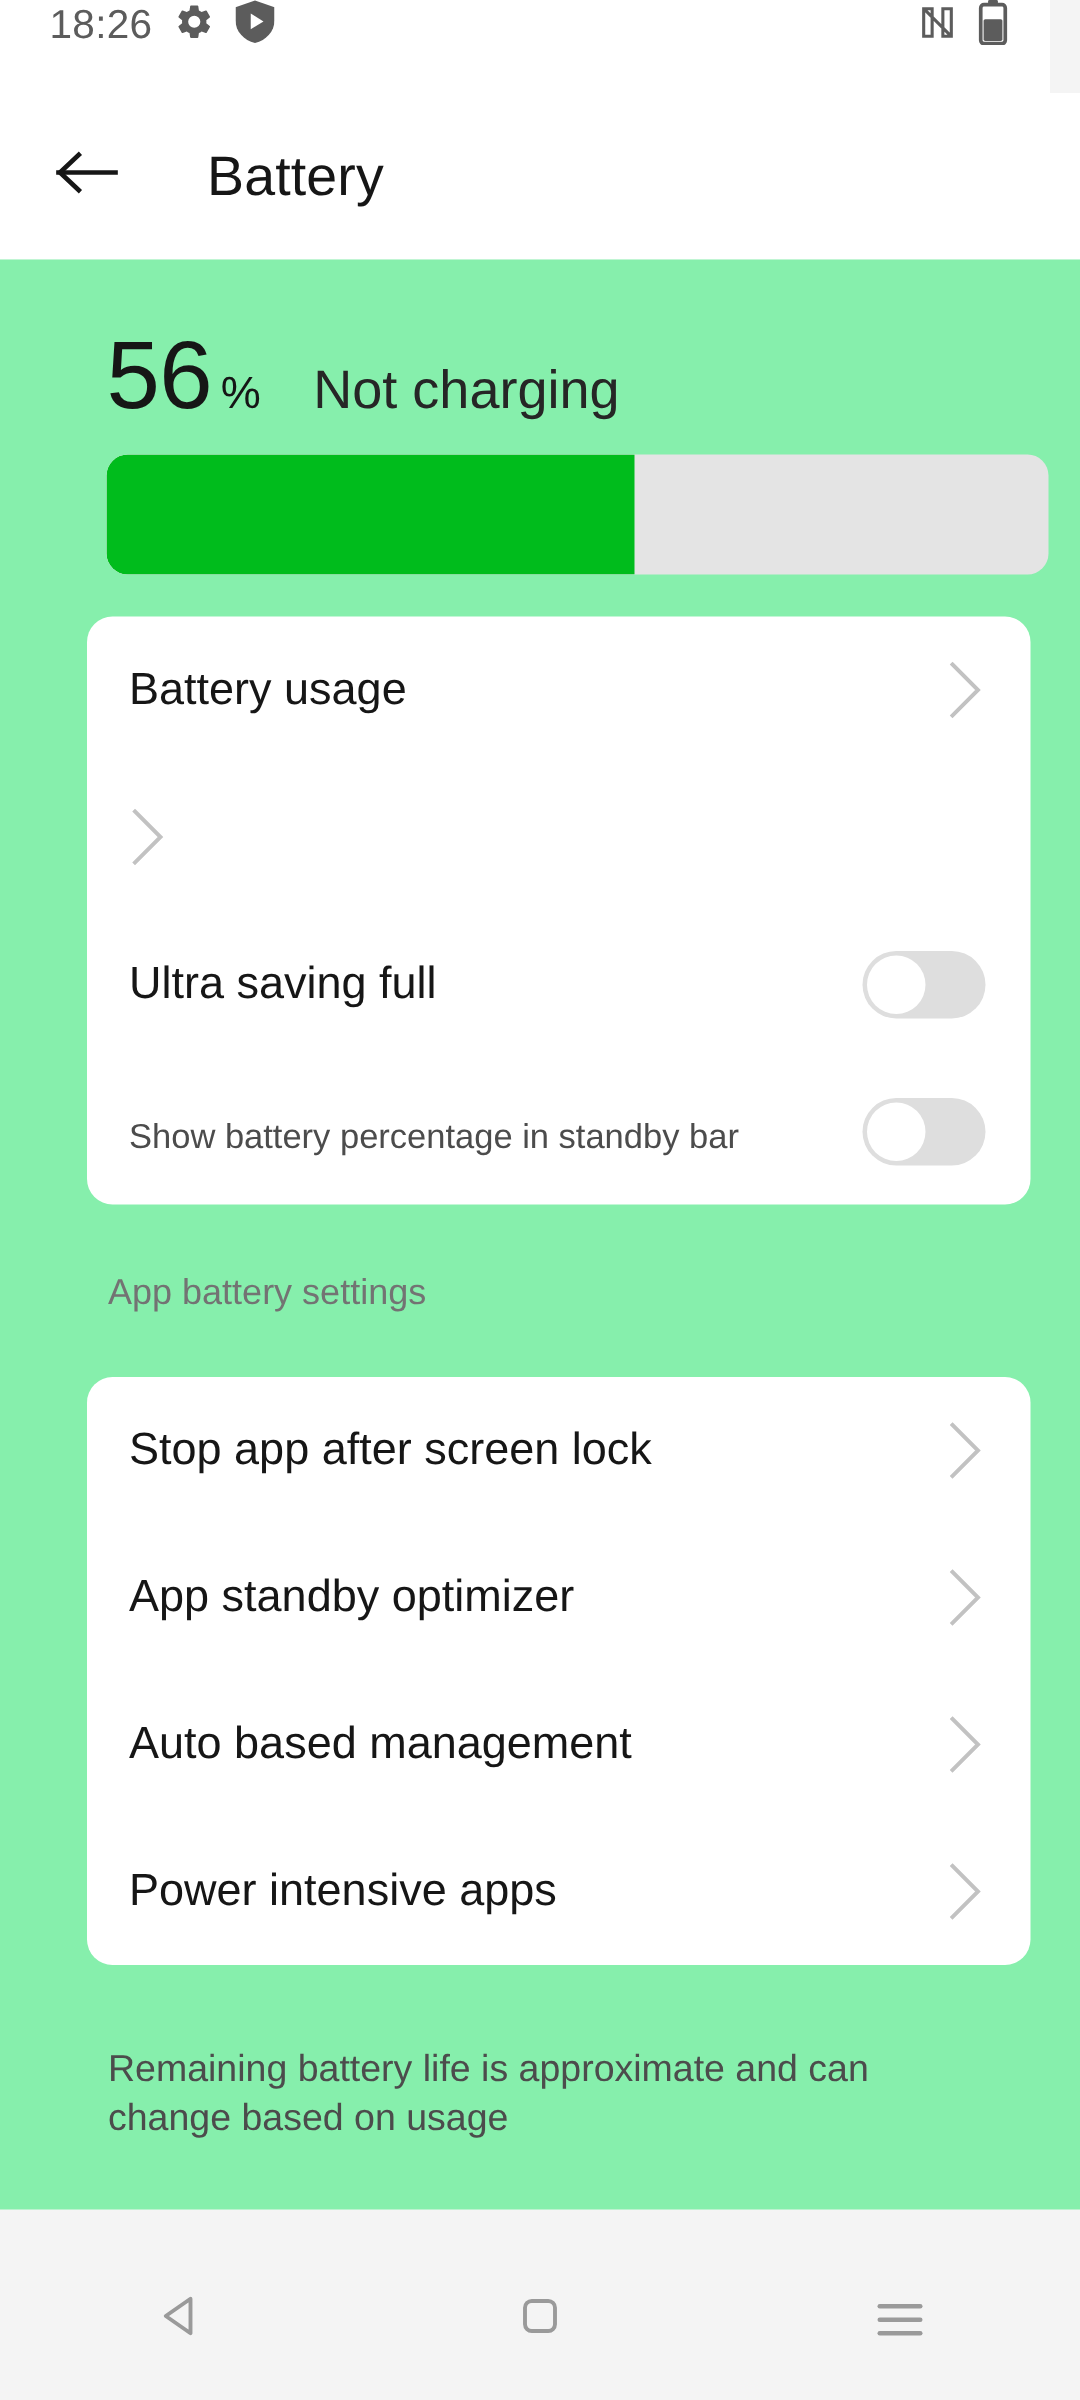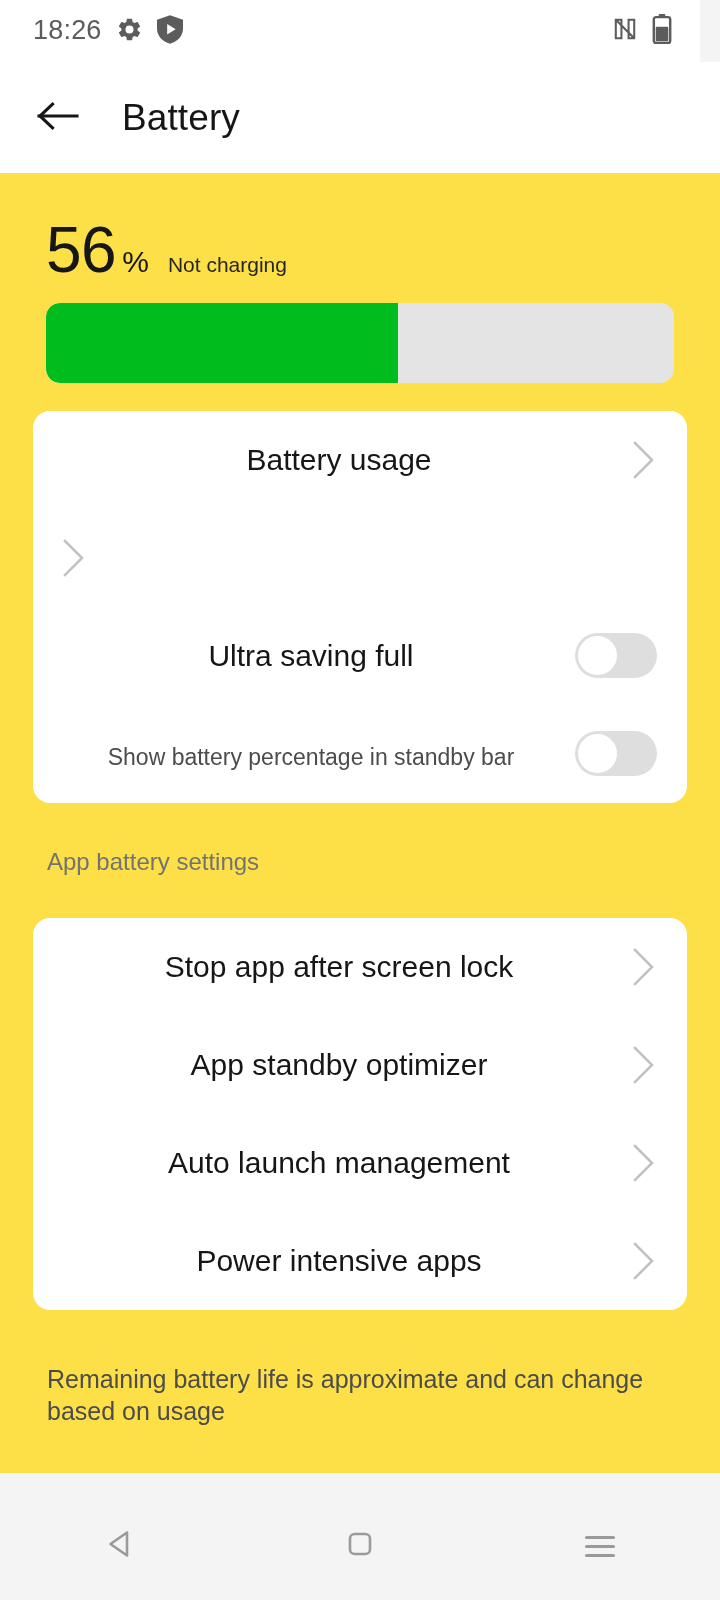--- a/index.html
+++ b/index.html
@@ -19,21 +19,21 @@
   }
 
   
   .status-bar {
     position: absolute;
     top: 0; left: 0;
     width: 700px;
     height: 62px;
     background: #ffffff;
     display: flex;
-    align-items: center;
+    align-items: flex-start;
     padding: 0 28px 0 33px;
   }
   .status-left {
     display: flex;
     align-items: center;
     gap: 14px;
   }
   .status-clock {
     font-size: 27px;
     color: #5c5c5c;
@@ -65,31 +65,32 @@
     margin-left: 25px;
     display: flex;
     align-items: center;
     justify-content: center;
     cursor: pointer;
   }
   .app-title {
     font-size: 37px;
     color: #161616;
     font-weight: 400;
-    margin-left: 31px;
+    margin-left: 47px;
     letter-spacing: 0.1px;
   }
 
   
   .content {
     position: absolute;
     top: 173px; left: 0;
     width: 720px;
     height: 1300px;
-    background: #fde047;
+    background: #86efac;
+    padding-left: 25px;
   }
 
   
   .summary {
     padding: 47px 46px 0 46px;
   }
   .pct-line {
     display: flex;
     align-items: baseline;
   }
@@ -98,23 +99,23 @@
     color: #161616;
     line-height: 0.95;
     letter-spacing: -0.5px;
   }
   .pct-sym {
     font-size: 30px;
     color: #161616;
     margin-left: 6px;
   }
   .pct-state {
-    font-size: 21px;
+    font-size: 36px;
     color: #262626;
-    margin-left: 19px;
+    margin-left: 35px;
   }
   .bar-track {
     position: relative;
     margin-top: 22px;
     width: 628px;
     height: 80px;
     background: #e4e4e4;
     border-radius: 14px;
     overflow: hidden;
   }
@@ -125,21 +126,20 @@
     background: #00bc1c;
     border-radius: 14px 0 0 14px;
   }
 
   
   .card {
     margin: 0 33px;
     background: #ffffff;
     border-radius: 17px;
     overflow: hidden;
-    text-align: center;
   }
   .card-1 { margin-top: 28px; }
   .card-2 { margin-top: 20px; }
 
   .row {
     position: relative;
     display: flex;
     align-items: center;
     padding: 0 30px 0 28px;
     min-height: 98px;
@@ -349,21 +349,21 @@
         </div>
         <div class="chev">
           <svg width="22" height="38" viewBox="0 0 22 38">
               <path d="M2 2l17 17L2 36" fill="none" stroke="#c2c2c2" stroke-width="2.6" stroke-linecap="square"></path>
             </svg>
         </div>
       </div>
 
       <div class="row">
         <div class="row-text">
-          <div class="row-title">Auto launch management</div>
+          <div class="row-title">Auto based management</div>
         </div>
         <div class="chev">
           <svg width="22" height="38" viewBox="0 0 22 38">
               <path d="M2 2l17 17L2 36" fill="none" stroke="#c2c2c2" stroke-width="2.6" stroke-linecap="square"></path>
             </svg>
         </div>
       </div>
 
       <div class="row">
         <div class="row-text">

